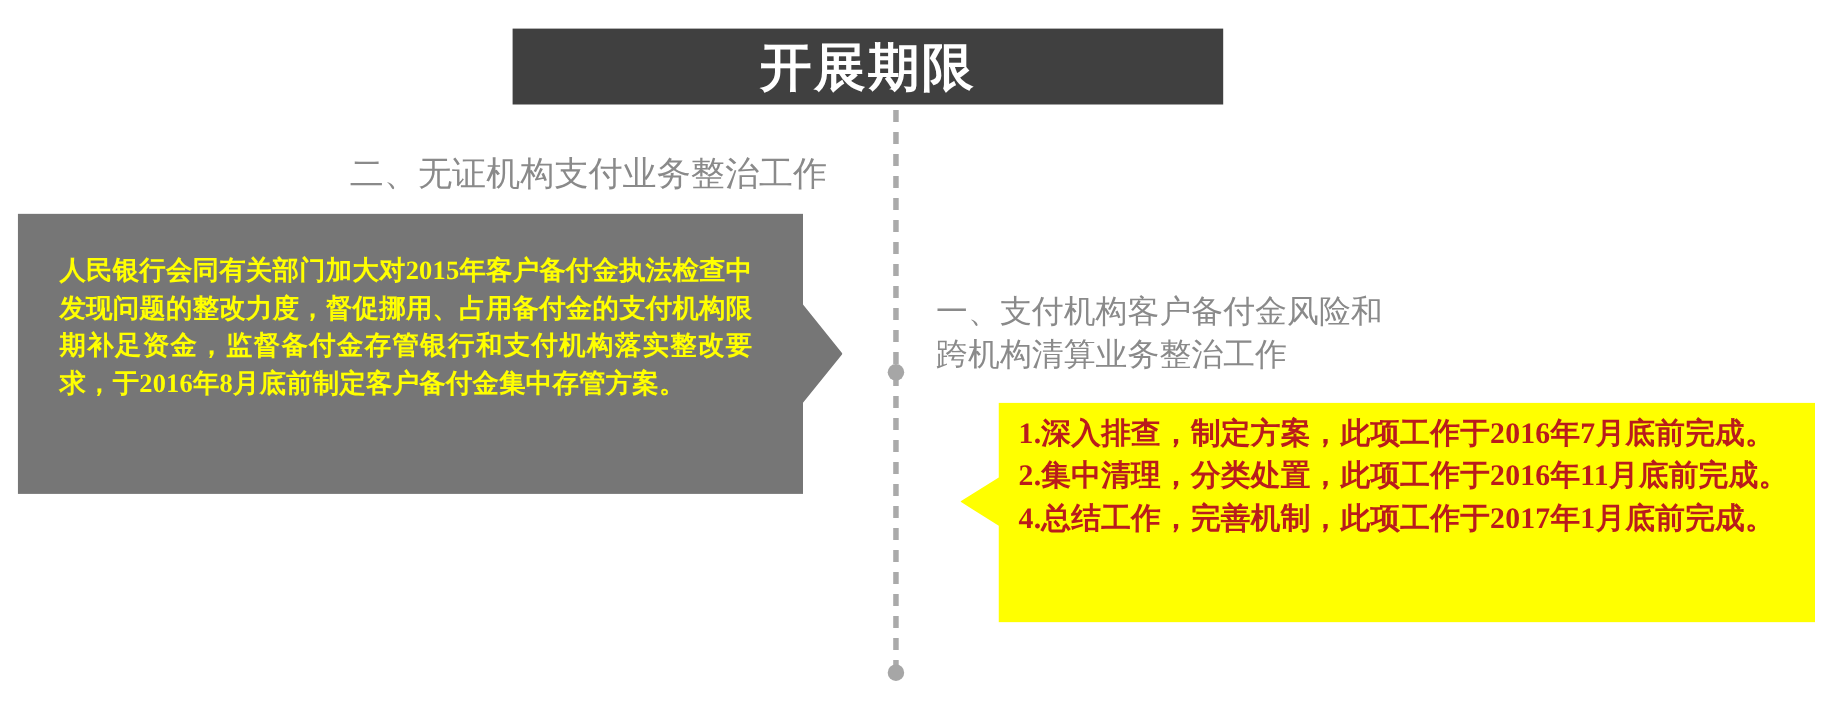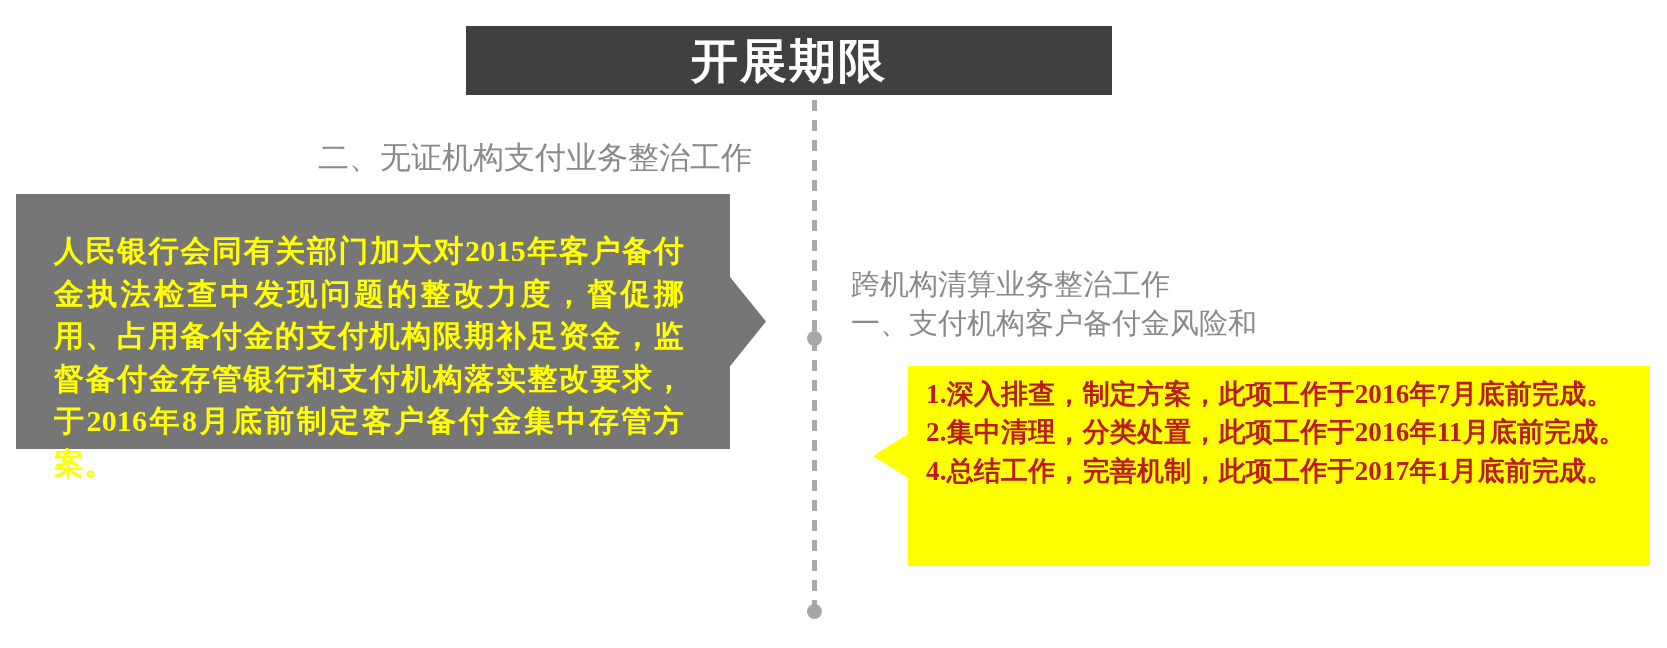--- a/index.html
+++ b/index.html
@@ -105,21 +105,21 @@
     );
   }
   #gray-callout-text {
     position: absolute;
     left: 38px;
     top: 36px;
     width: 630px;
     color: #FFFF00;
     font-family: "Liberation Serif", "DejaVu Serif", serif;
     font-weight: bold;
-    font-size: 30px;
+    font-size: 24px;
     line-height: 1.42;
     text-align: justify;
     letter-spacing: 0.2px;
   }
 
   
   #right-heading {
     position: absolute;
     left: 851px;
     top: 265px;
@@ -182,22 +182,22 @@
   <div id="timeline-dot-lower" class="timeline-dot"></div>
 
   <div id="left-heading">二、无证机构支付业务整治工作</div>
 
   <div id="gray-callout">
     <div id="gray-callout-shape"></div>
     <div id="gray-callout-text">人民银行会同有关部门加大对2015年客户备付金执法检查中发现问题的整改力度，督促挪用、占用备付金的支付机构限期补足资金，监督备付金存管银行和支付机构落实整改要求，于2016年8月底前制定客户备付金集中存管方案。</div>
   </div>
 
   <div id="right-heading">
+    <span class="hline">一、支付机构客户备付金风险和</span>
     <span class="hline">跨机构清算业务整治工作</span>
-    <span class="hline">一、支付机构客户备付金风险和</span>
   </div>
 
   <div id="yellow-callout">
     <div id="yellow-callout-shape"></div>
     <div id="yellow-callout-text">
       <span class="y-item">1.深入排查，制定方案，此项工作于2016年7月底前完成。</span>
       <span class="y-item">2.集中清理，分类处置，此项工作于2016年11月底前完成。</span>
       <span class="y-item">4.总结工作，完善机制，此项工作于2017年1月底前完成。</span>
     </div>
   </div>

